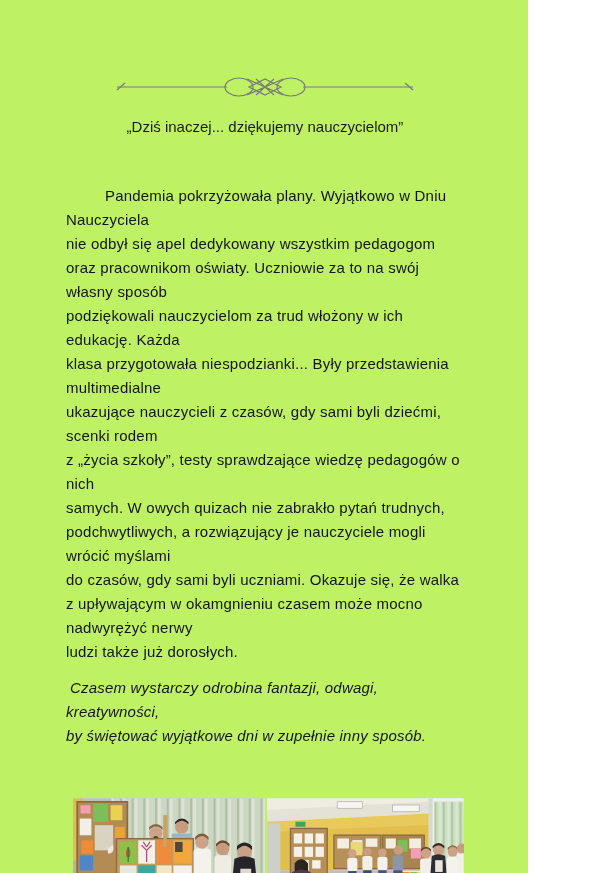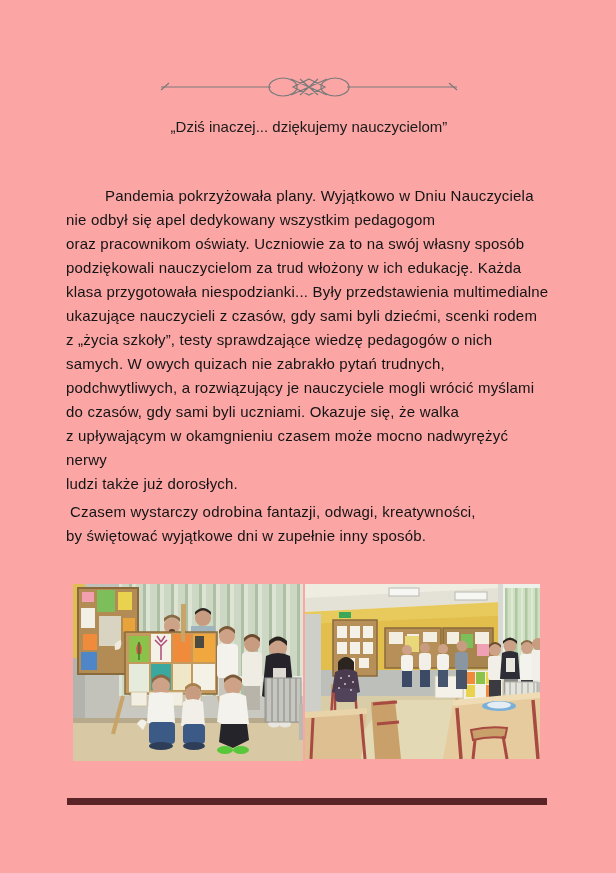--- a/index.html
+++ b/index.html
@@ -5,41 +5,41 @@
   * { margin: 0; padding: 0; box-sizing: border-box; }
   html, body { background: #ffffff; }
   body {
     width: 616px; height: 873px;
     font-family: "Liberation Sans", sans-serif;
     color: #121212;
     overflow: hidden;
   }
   .page {
     position: relative;
-    width: 616px; height: 873px;
+    width: 528px; height: 873px;
     padding: 72px 64px 0 66px;
-    background: #fca5a5;
+    background: #bef264;
   }
   .ornament-wrap { text-align: center; height: 30px; }
   .title {
     margin-top: 14px;
     text-align: center;
     font-size: 15px;
     line-height: 22px;
     color: #1a1a1a;
   }
   .para {
     white-space: pre-line;
     font-size: 15px;
     line-height: 24px;
     letter-spacing: 0.2px;
     color: #141414;
   }
   .para-1 { margin-top: 46px; text-indent: 39px; }
-  .para-2 { margin-top: 4px; text-indent: 4px; }
+  .para-2 { margin-top: 12px; text-indent: 4px; font-style: italic; }
   .signature { font-size: 11.5px; line-height: 18px; color: #141414; }
   .photo-row {
     margin-top: 36px;
     margin-left: 7px;
     display: flex;
     align-items: flex-start;
     gap: 2px;
   }
   .photo { display: block; }
   .footer-rule {

